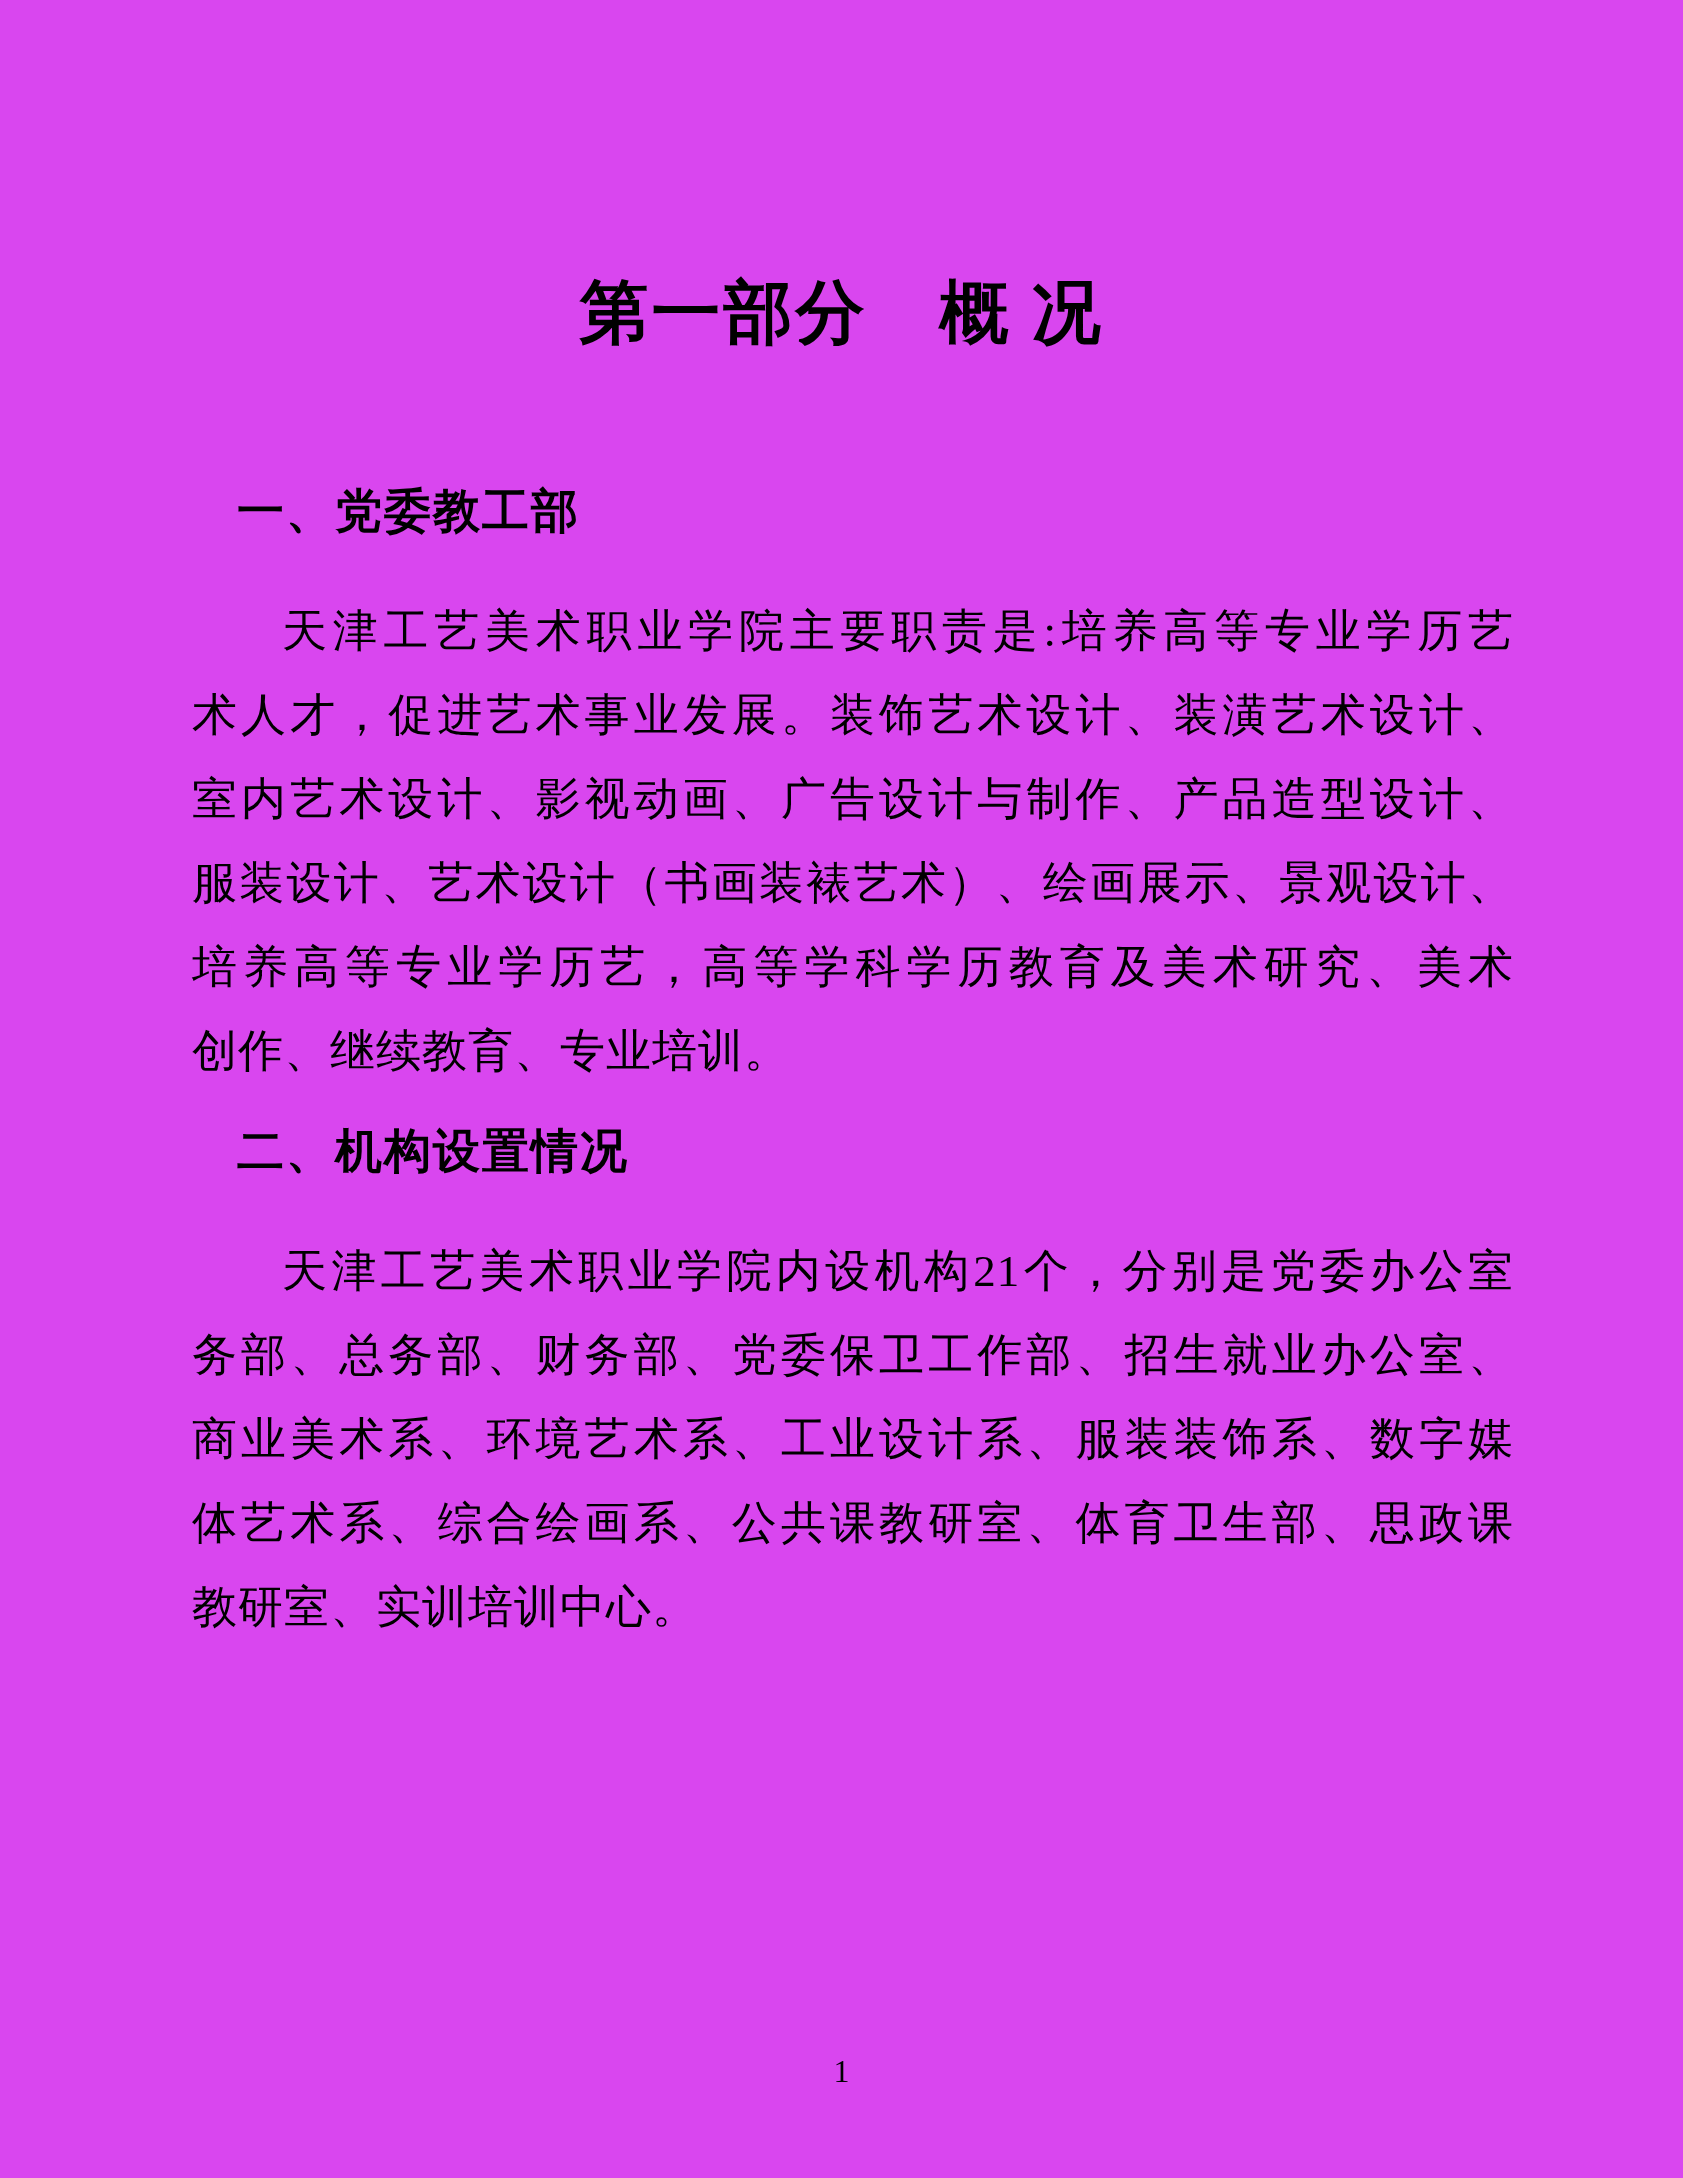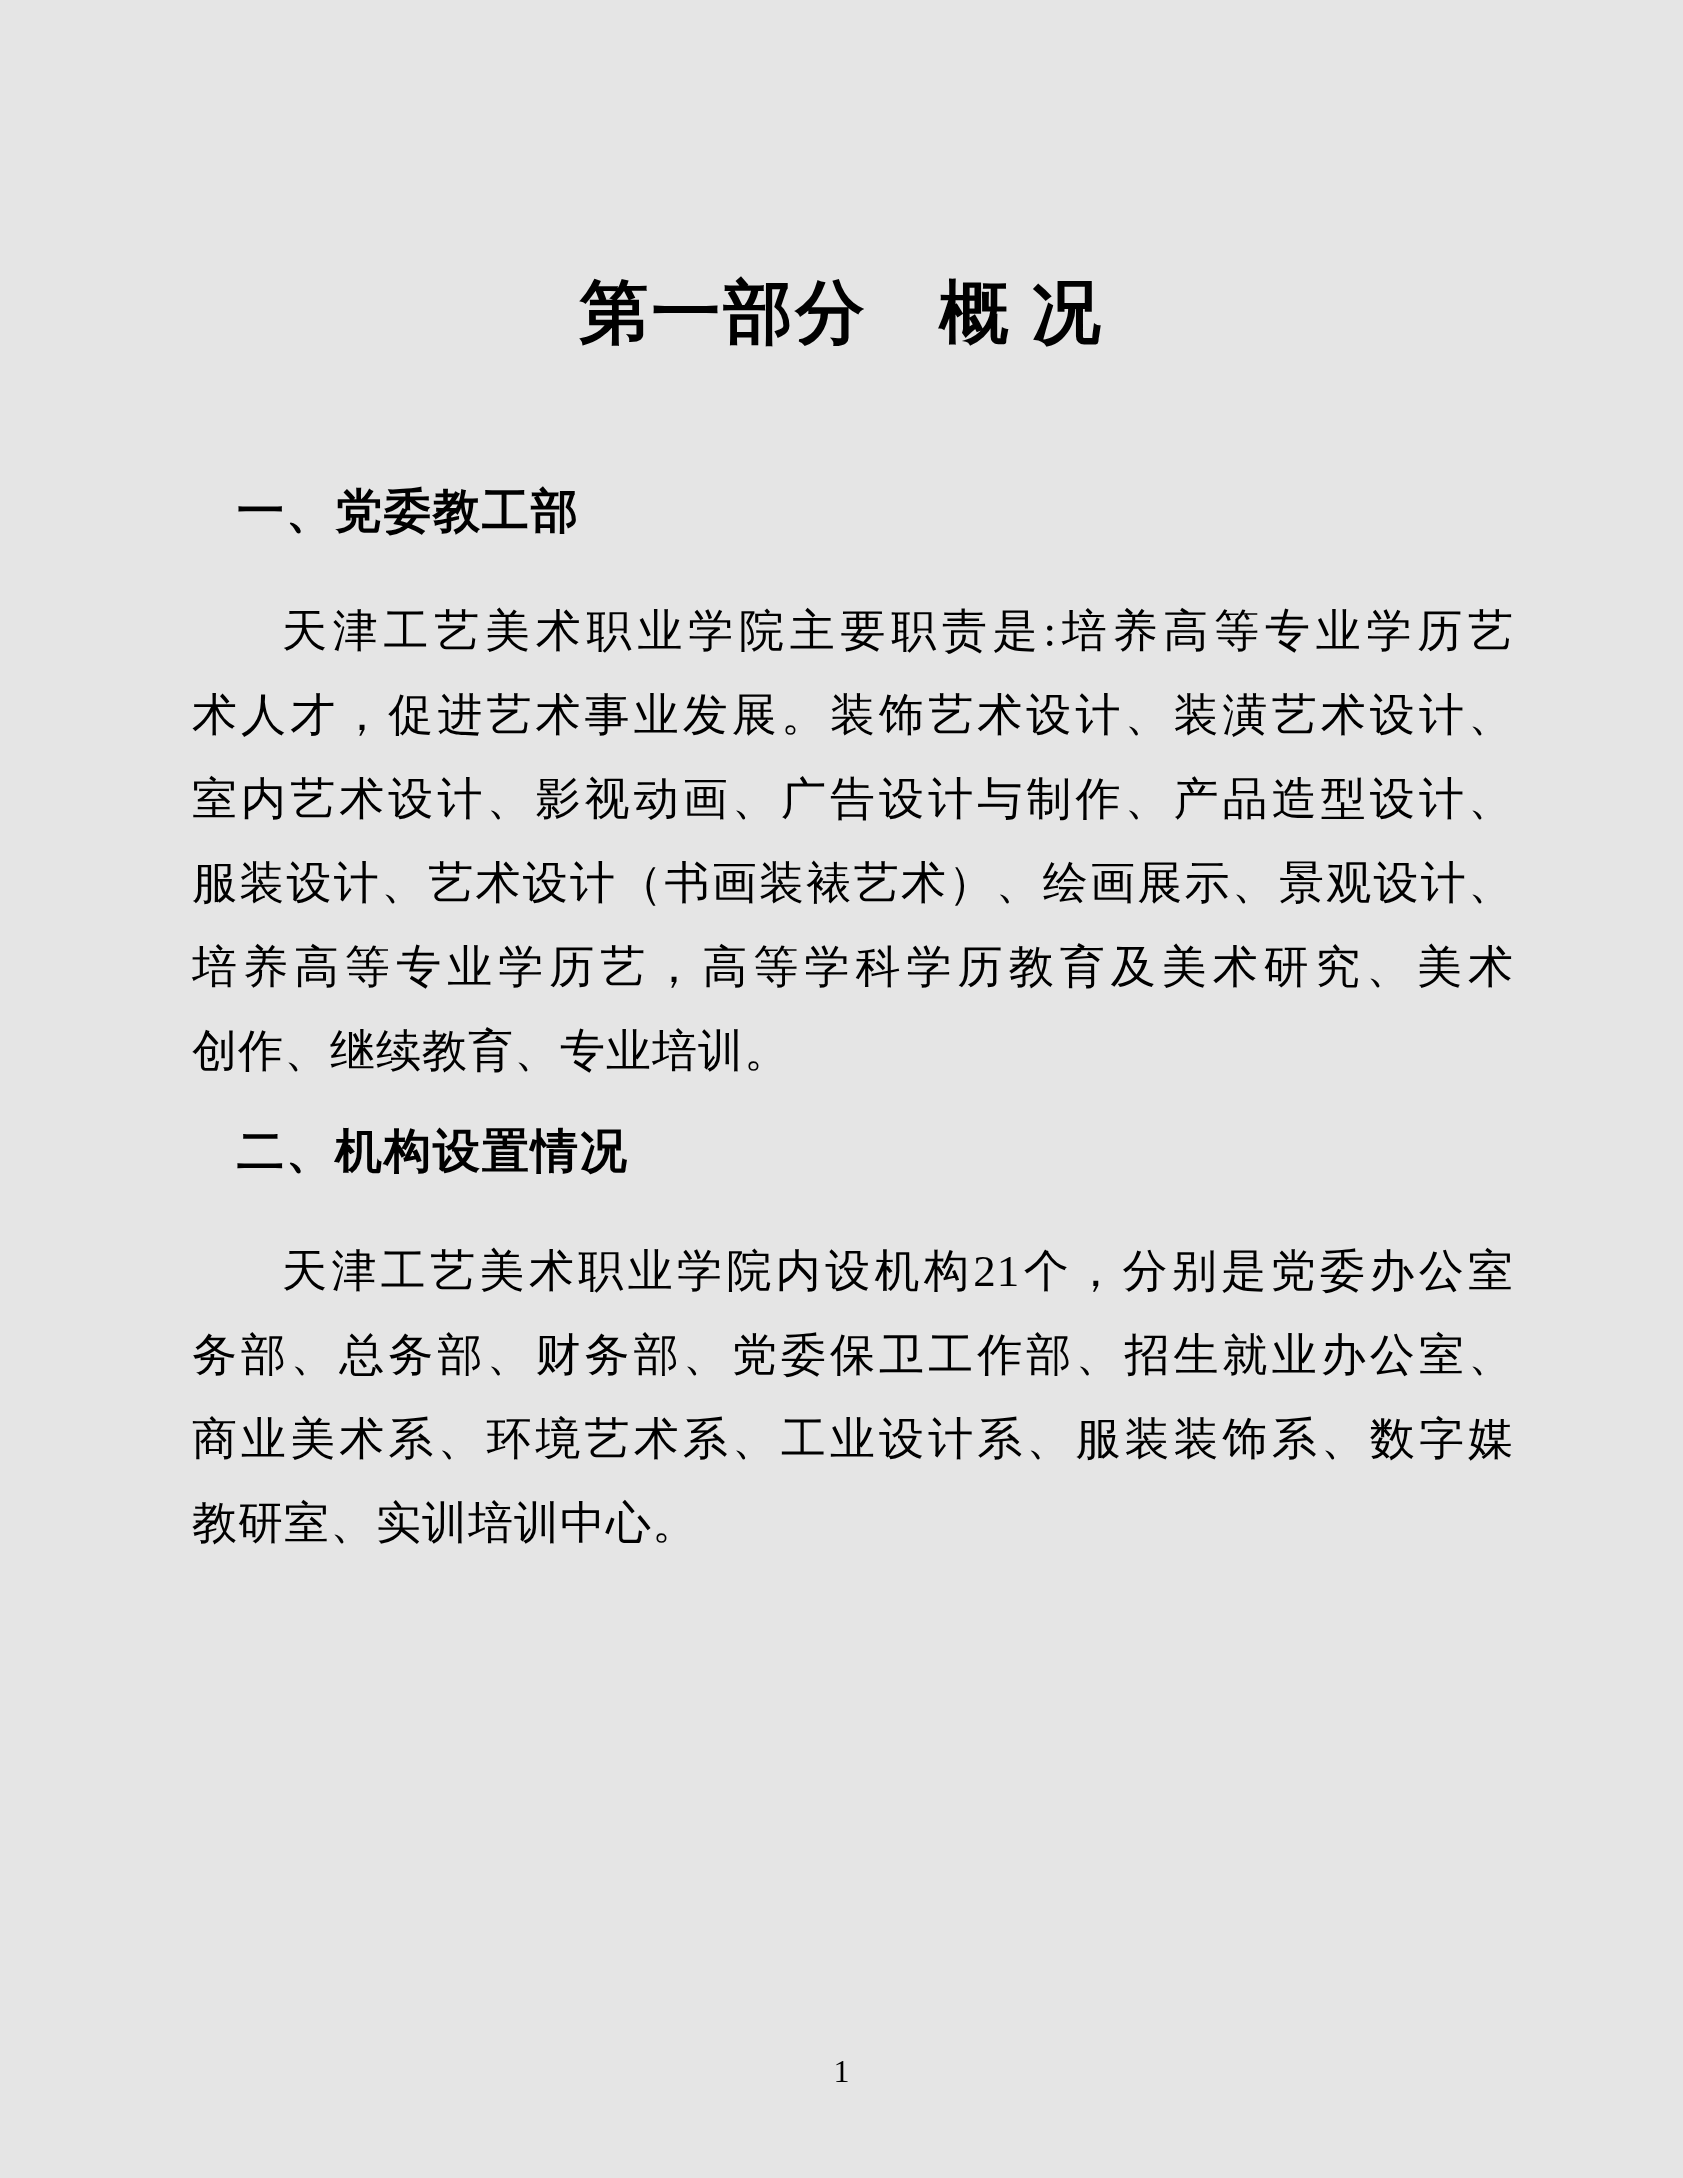--- a/index.html
+++ b/index.html
@@ -4,21 +4,21 @@
 <style>
   html, body {
     margin: 0;
     padding: 0;
     background: #ffffff;
   }
   .page {
     position: relative;
     width: 1683px;
     height: 2178px;
-    background: #e5e5e5;
+    background: #d946ef;
     overflow: hidden;
     color: #000000;
     font-family: "Liberation Serif", "DejaVu Serif", serif;
   }
   .doc-title {
     padding-top: 279px;
     text-align: center;
     font-size: 69px;
     font-weight: bold;
     letter-spacing: 3px;
@@ -88,20 +88,21 @@
       <div class="line">培养高等专业学历艺，高等学科学历教育及美术研究、美术</div>
       <div class="line last">创作、继续教育、专业培训。</div>
     </div>
 
     <div class="section-heading second">二、机构设置情况</div>
 
     <div class="paragraph">
       <div class="line first">天津工艺美术职业学院内设机构21个，分别是党委办公室</div>
       <div class="line">务部、总务部、财务部、党委保卫工作部、招生就业办公室、</div>
       <div class="line">商业美术系、环境艺术系、工业设计系、服装装饰系、数字媒</div>
+      <div class="line">体艺术系、综合绘画系、公共课教研室、体育卫生部、思政课</div>
       <div class="line last">教研室、实训培训中心。</div>
     </div>
 
   </div>
 
   <div class="page-number">1</div>
 
 </div>
 
 

